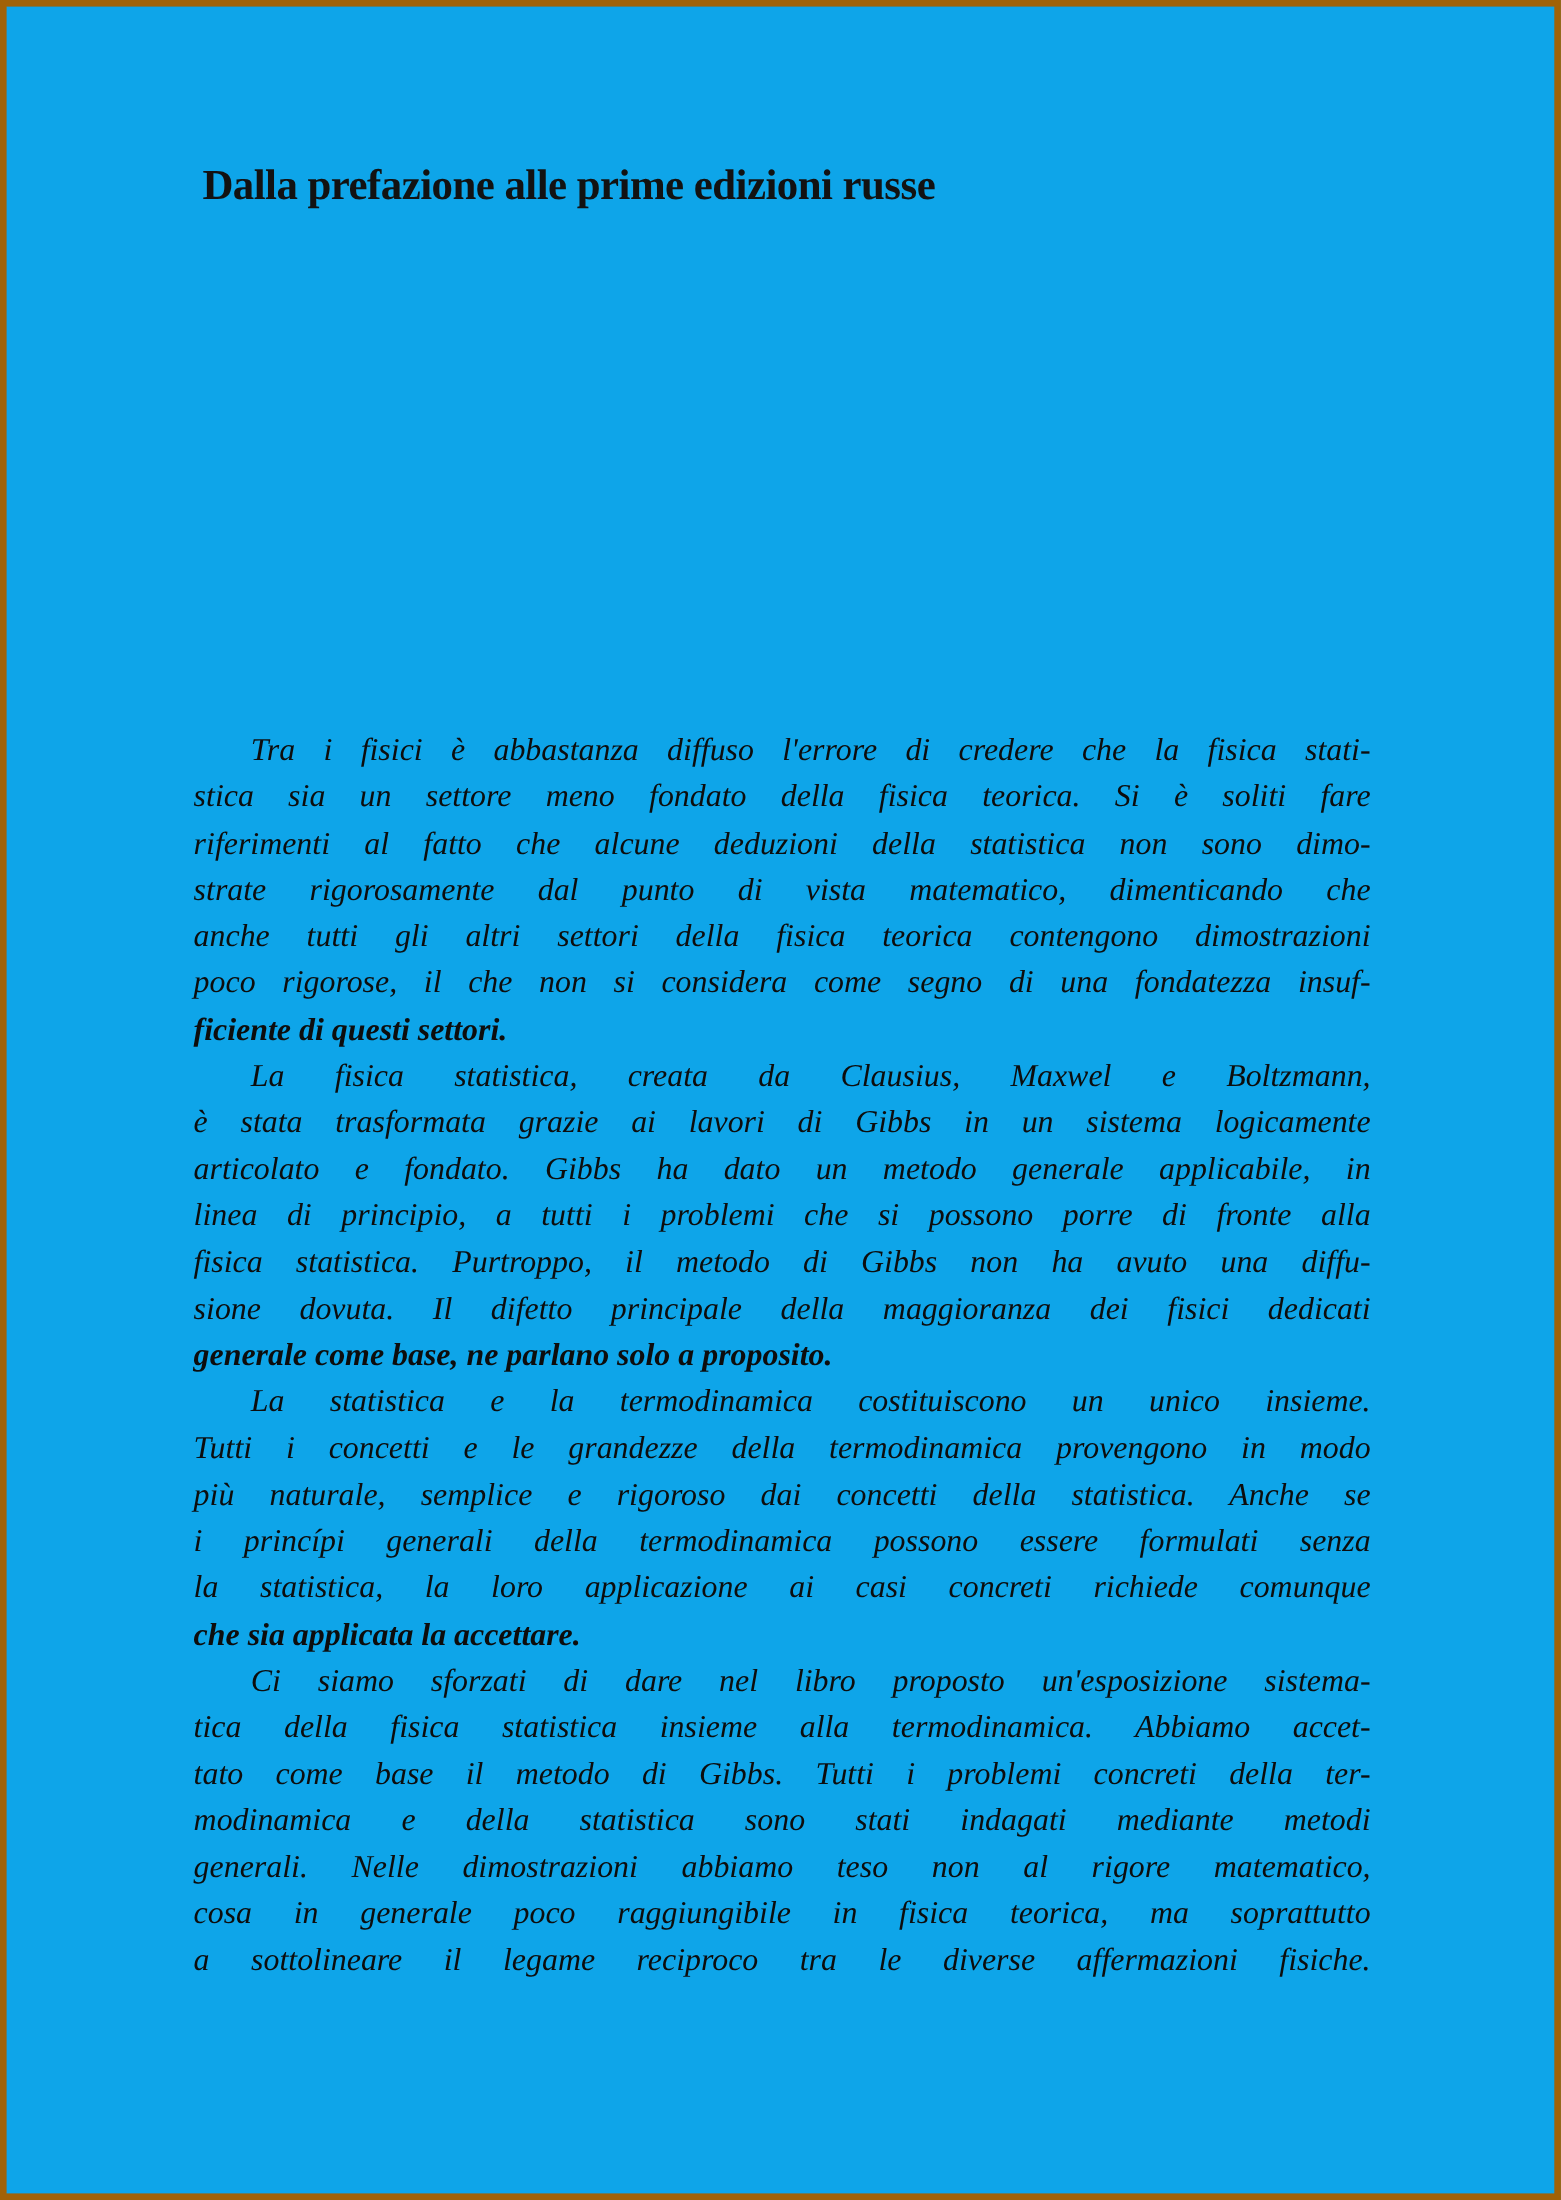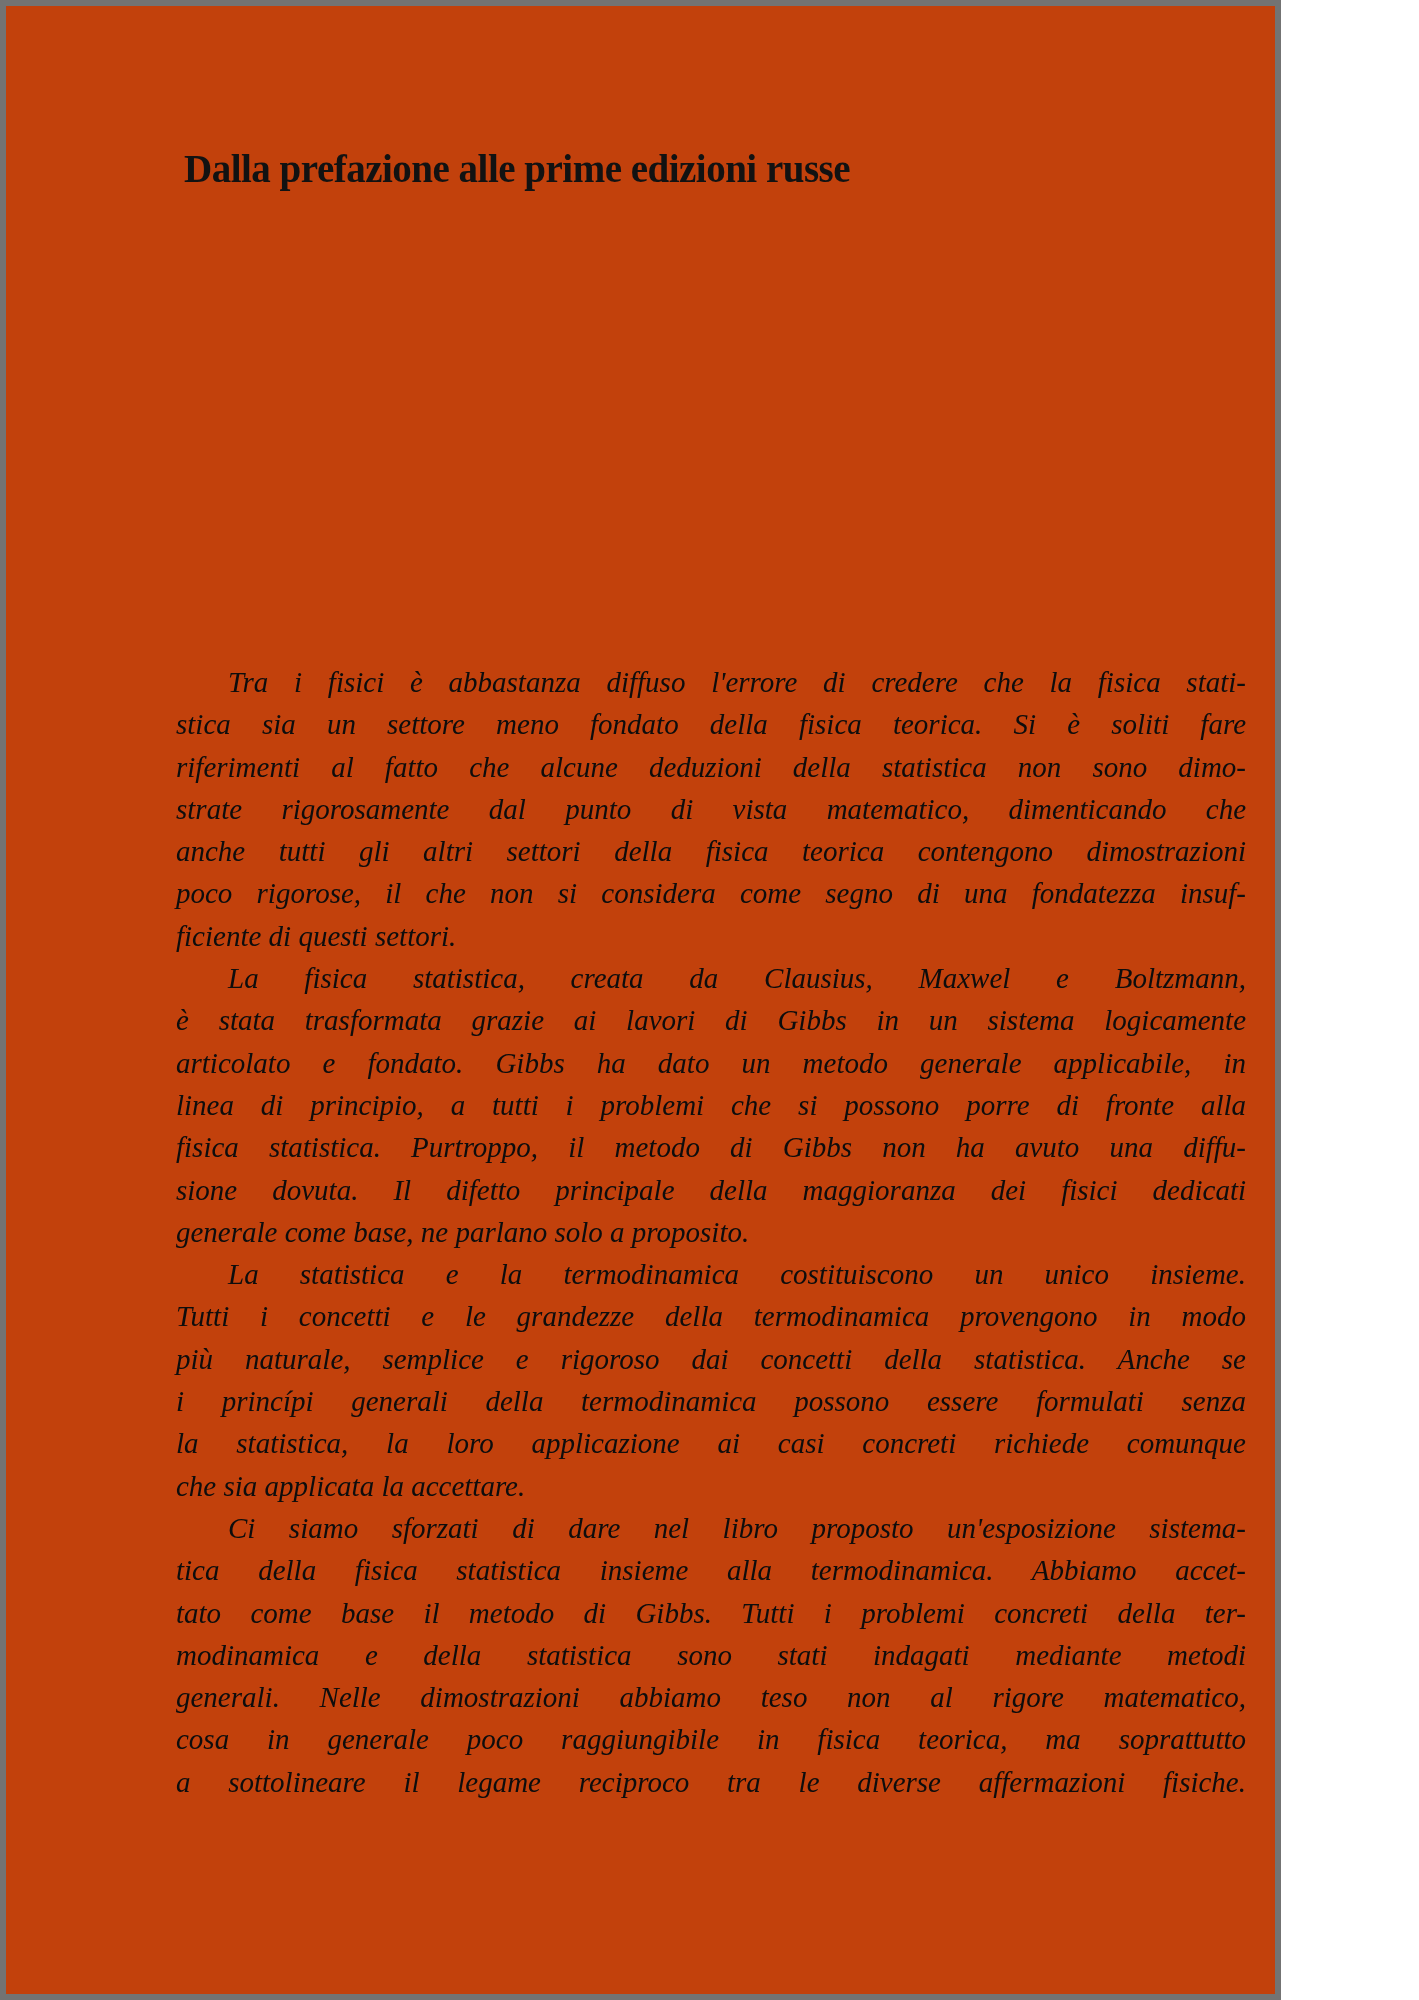--- a/index.html
+++ b/index.html
@@ -2,25 +2,25 @@
 <html><head>
 <meta charset="utf-8">
 <style>
   html, body {
     margin: 0;
     padding: 0;
     background: #ffffff;
   }
   .page {
     position: relative;
-    width: 1281px;
+    width: 1419px;
     height: 2000px;
     box-sizing: border-box;
-    background: #c2410c;
-    border: 6px solid #737373;
+    background: #0ea5e9;
+    border: 6px solid #a16207;
     overflow: hidden;
     font-family: "Liberation Serif", serif;
   }
   .title {
     position: absolute;
     left: 178px;
     top: 143px;
     margin: 0;
     font-family: "Liberation Serif", serif;
     font-weight: 700;
@@ -44,20 +44,21 @@
   }
   .line {
     text-align: justify;
     text-align-last: justify;
   }
   .line.first {
     padding-left: 52px;
   }
   .line.end {
     text-align-last: left;
+    font-weight: bold;
   }
 </style>
 </head>
 <body>
 
 <div class="page">
   <h1 class="title">Dalla prefazione alle prime edizioni russe</h1>
   <div class="body-text">
       <div class="line first">Tra i fisici è abbastanza diffuso l'errore di credere che la fisica stati-</div>
       <div class="line">stica sia un settore meno fondato della fisica teorica. Si è soliti fare</div>

